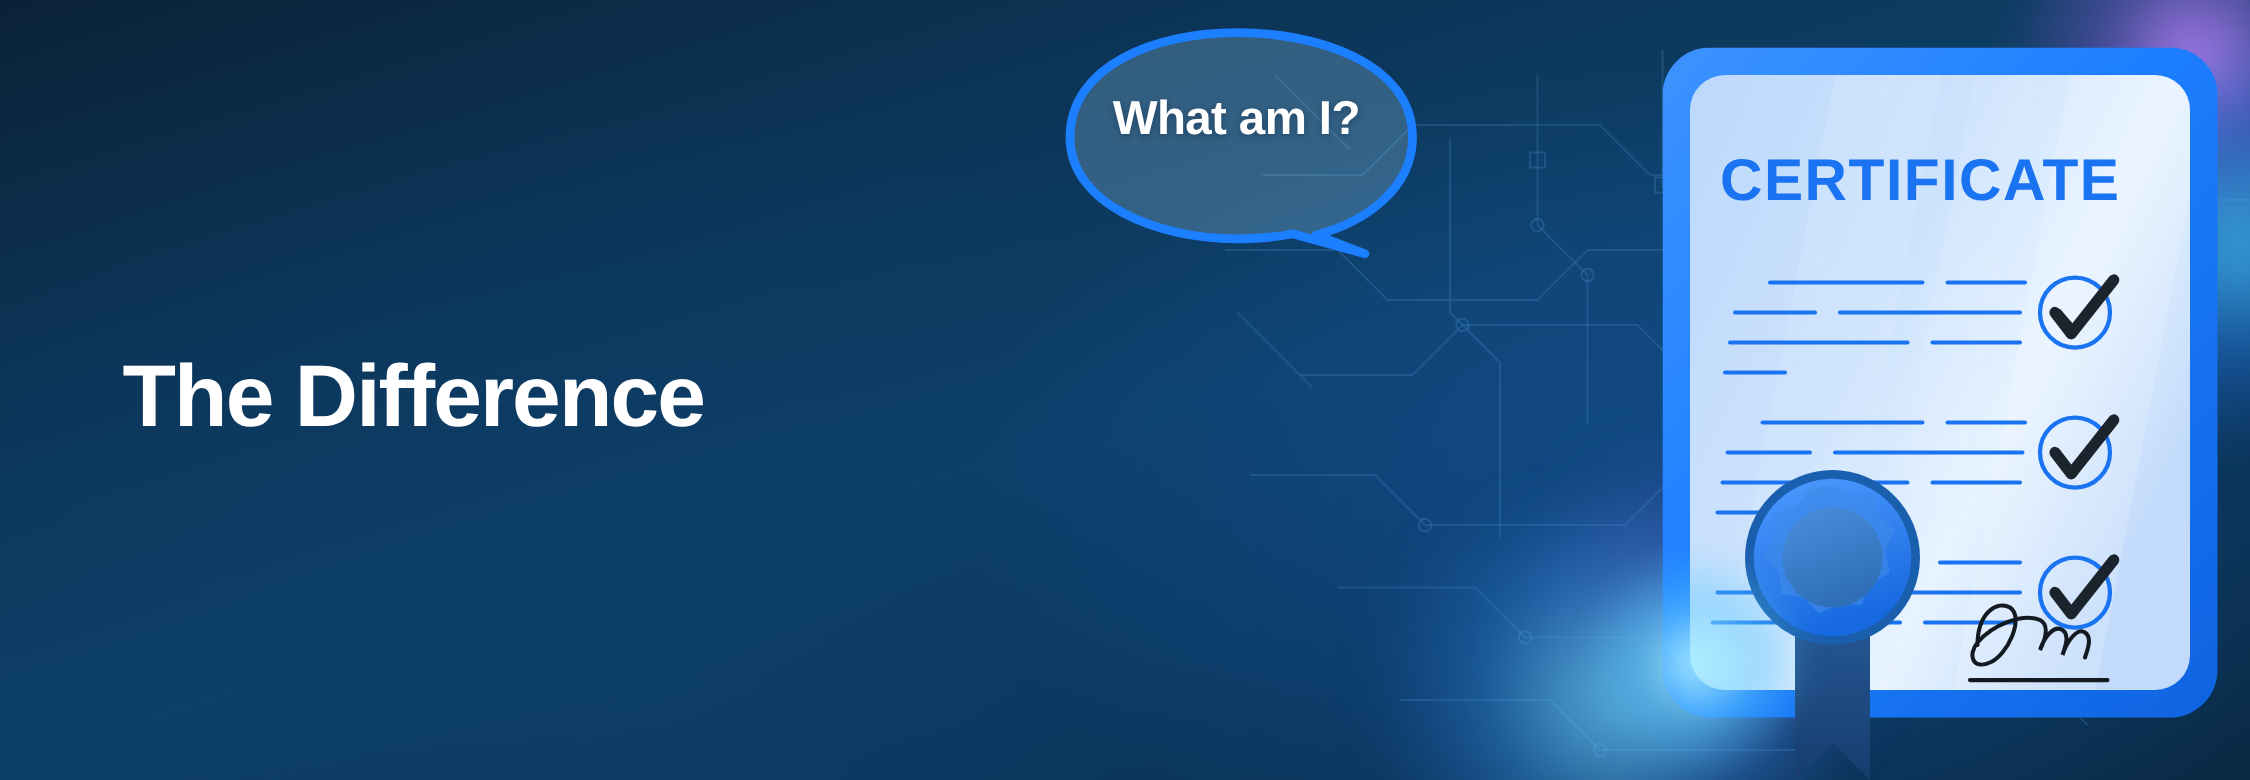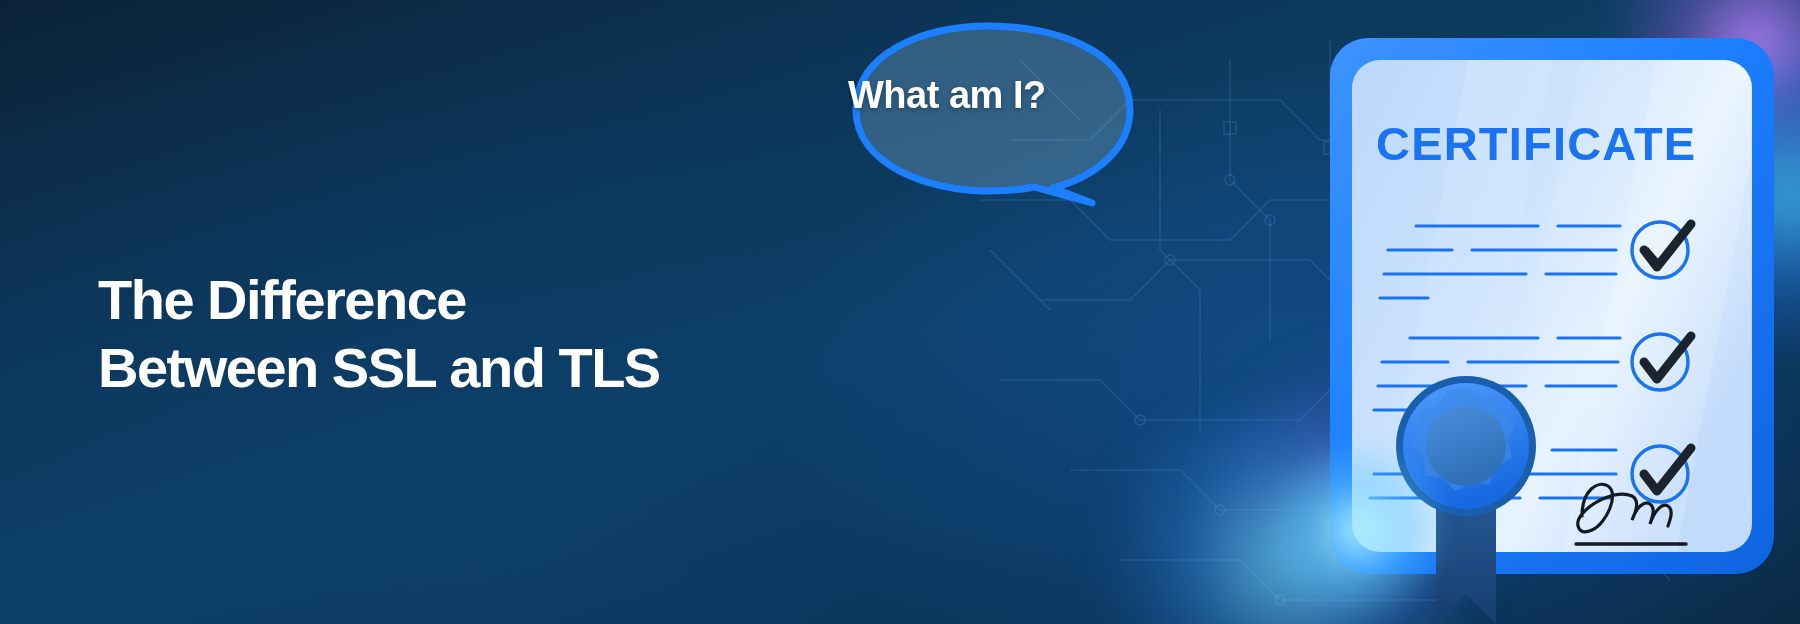--- a/index.html
+++ b/index.html
@@ -96,40 +96,41 @@
   .logo-key { color: #2e9fdd; }
   .logo-tos { color: #ffffff; }
 
   
   .headline {
     position: absolute;
     left: 98px;
     top: 228px;
     width: 1000px;
     color: #ffffff;
-    font-size: 56px;
+    font-size: 70px;
     font-weight: bold;
     line-height: 1.22;
     letter-spacing: -1.5px;
   }
   .headline-line { display: block; white-space: nowrap; }
 
   
   .bubble-wrap {
     position: absolute;
     left: 848px;
     top: 22px;
     width: 290px;
     height: 185px;
   }
   .bubble-svg { position: absolute; inset: 0; }
   .bubble-text {
     position: absolute;
     left: 0; right: 8px;
     top: 52px;
+    text-align: center;
     color: #ffffff;
     font-size: 38px;
     font-weight: bold;
     letter-spacing: -0.5px;
     text-shadow: 0 2px 5px rgba(0,20,50,0.35);
   }
 
   
   .certificate {
     position: absolute;
@@ -196,21 +197,20 @@
   </svg>
 
   <div class="glow glow-magenta"></div>
   <div class="glow glow-cyan-tr"></div>
   <div class="glow glow-violet-bl"></div>
   <div class="glow glow-cyan-bl"></div>
 
 
   <h1 class="headline">
     <span class="headline-line">The Difference</span>
-    <span class="headline-line">Between SSL and TLS</span>
   </h1>
 
   <div class="bubble-wrap">
     <svg class="bubble-svg" viewBox="0 0 290 185" aria-hidden="true">
       <path d="M141 4
                C205 4 282 28 282 88
                C282 128 246 155 205 166
                L244 181
                L186 165
                C172 168 156 169 141 169

